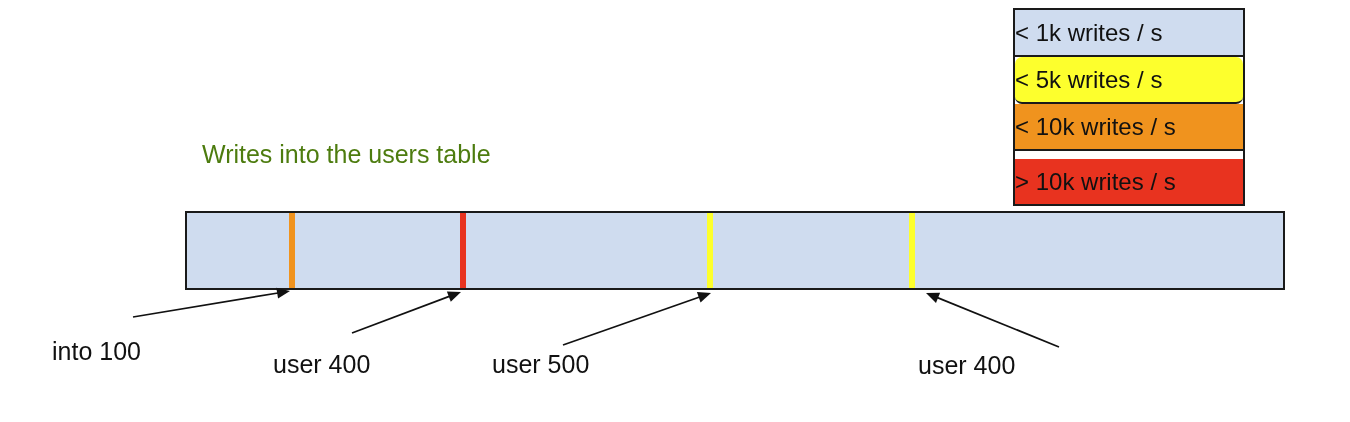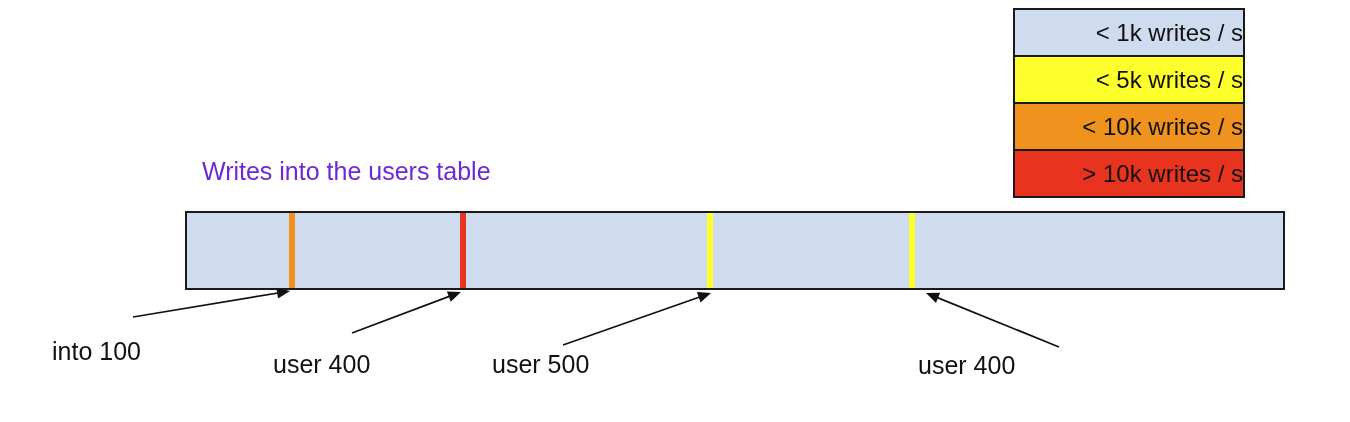--- a/index.html
+++ b/index.html
@@ -11,23 +11,23 @@
   #page {
     position: relative;
     width: 1350px;
     height: 422px;
     background: #ffffff;
     overflow: hidden;
   }
   #diagram-title {
     position: absolute;
     left: 202px;
-    top: 157px;
+    top: 140px;
     font-size: 25px;
-    color: #6d28d9;
+    color: #4d7c0f;
     white-space: nowrap;
   }
   #users-table-bar {
     position: absolute;
     left: 185px;
     top: 211px;
     width: 1100px;
     height: 79px;
     box-sizing: border-box;
     border: 2px solid #1a1a1a;
@@ -42,21 +42,21 @@
     position: absolute;
     left: 1013px;
     top: 8px;
     width: 232px;
     box-sizing: border-box;
     border: 2px solid #1a1a1a;
   }
   .legend-row {
     height: 45px;
     line-height: 45px;
-    text-align: right;
+    text-align: left;
     font-size: 24px;
     color: #111111;
     border-bottom: 2px solid #1a1a1a;
     white-space: nowrap;
   }
   .legend-row:last-child {
     border-bottom: none;
   }
   .callout-label {
     position: absolute;
@@ -73,23 +73,23 @@
     pointer-events: none;
   }
 </style>
 </head>
 <body>
 
 <div id="page">
 
   <div id="legend">
       <div class="legend-row" style="background: rgb(207, 220, 239);">&lt; 1k writes / s</div>
-      <div class="legend-row" style="background: rgb(253, 255, 45);">&lt; 5k writes / s</div>
+      <div class="legend-row" style="background: rgb(253, 255, 45); border-radius: 7px;">&lt; 5k writes / s</div>
       <div class="legend-row" style="background: rgb(240, 147, 30);">&lt; 10k writes / s</div>
-      <div class="legend-row" style="background: rgb(232, 51, 31);">&gt; 10k writes / s</div>
+      <div class="legend-row" style="background: rgb(232, 51, 31); margin-top: 8px;">&gt; 10k writes / s</div>
     </div>
 
   <div id="diagram-title">Writes into the users table</div>
 
   <div id="users-table-bar" style="background: rgb(207, 220, 239); border-color: rgb(26, 26, 26);">
       <div class="write-marker" style="left: 102px; background: rgb(240, 147, 30);"></div>
       <div class="write-marker" style="left: 273px; background: rgb(232, 51, 31);"></div>
       <div class="write-marker" style="left: 520px; background: rgb(253, 255, 45);"></div>
       <div class="write-marker" style="left: 722px; background: rgb(253, 255, 45);"></div>
     </div>

